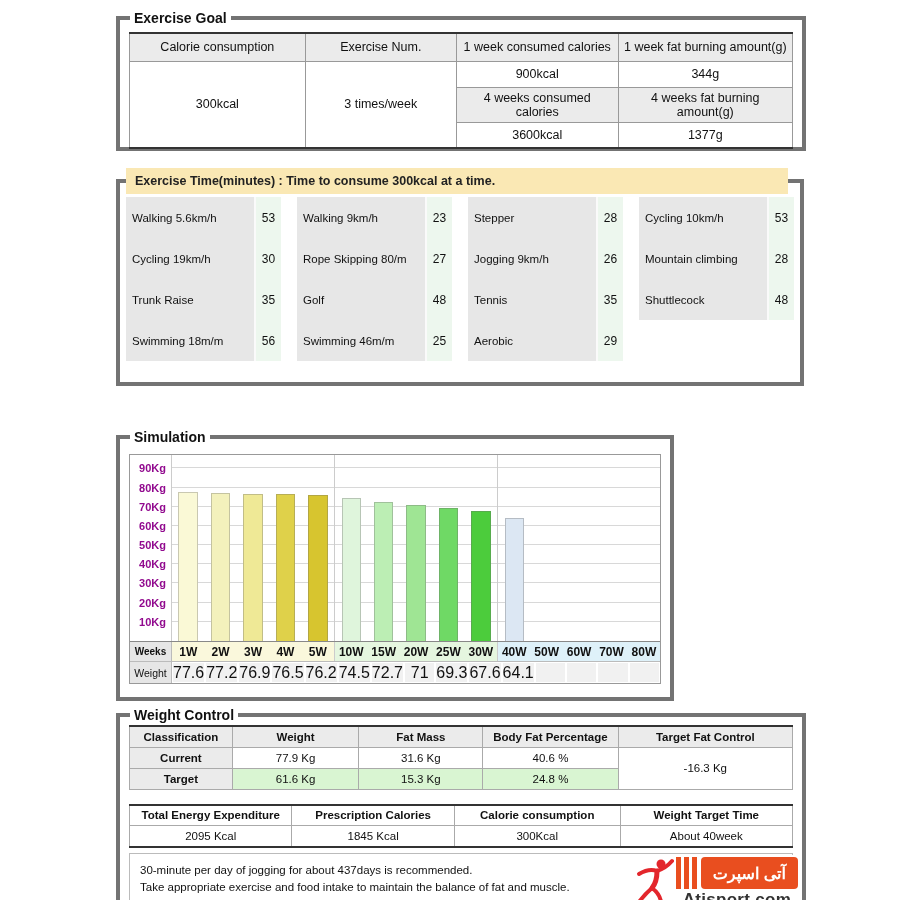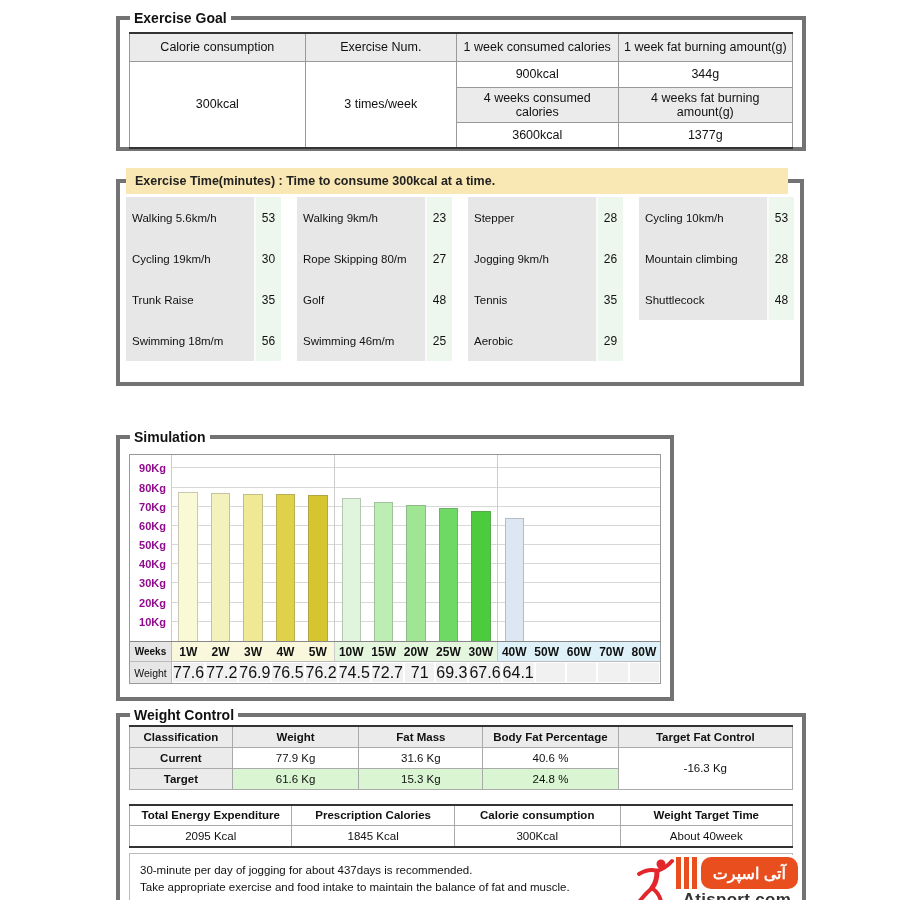--- a/index.html
+++ b/index.html
@@ -66,21 +66,21 @@
   .wc2-table tr.wc-head td { font-weight:bold; }
   .notes { border:1px solid #bbb; margin-top:5px; padding:5px 10px 7px; font-size:11.5px; min-height:44px; }
   .notes div { margin:5px 0; }
   
   .logo { position:absolute; right:2px; bottom:-9px; background:#fff; padding:2px 2px 0 8px; display:flex; align-items:flex-start; }
   .logo-right { display:flex; flex-direction:column; align-items:center; margin-left:2px; }
   .logo-row { display:flex; align-items:center; }
   .logo-bars { display:flex; gap:3px; margin-right:4px; }
   .logo-bars span { width:5px; height:32px; background:#E94E1F; display:block; }
   .farsi-box { background:#E94E1F; color:#fff; font-size:16px; font-weight:bold; height:32px;
-               display:flex; align-items:center; padding:0 12px; border-radius:10px; direction:rtl; }
+               display:flex; align-items:center; padding:0 12px; border-radius:4px; direction:rtl; }
   .domain { font-size:17px; font-weight:bold; color:#333; margin-top:1px; letter-spacing:0.3px; }
 </style>
 </head>
 <body>
 
 <fieldset id="goal-box">
   <legend><span>Exercise Goal</span></legend>
   <table class="goal-table">
     <colgroup>
         <col style="width:26.5%">

